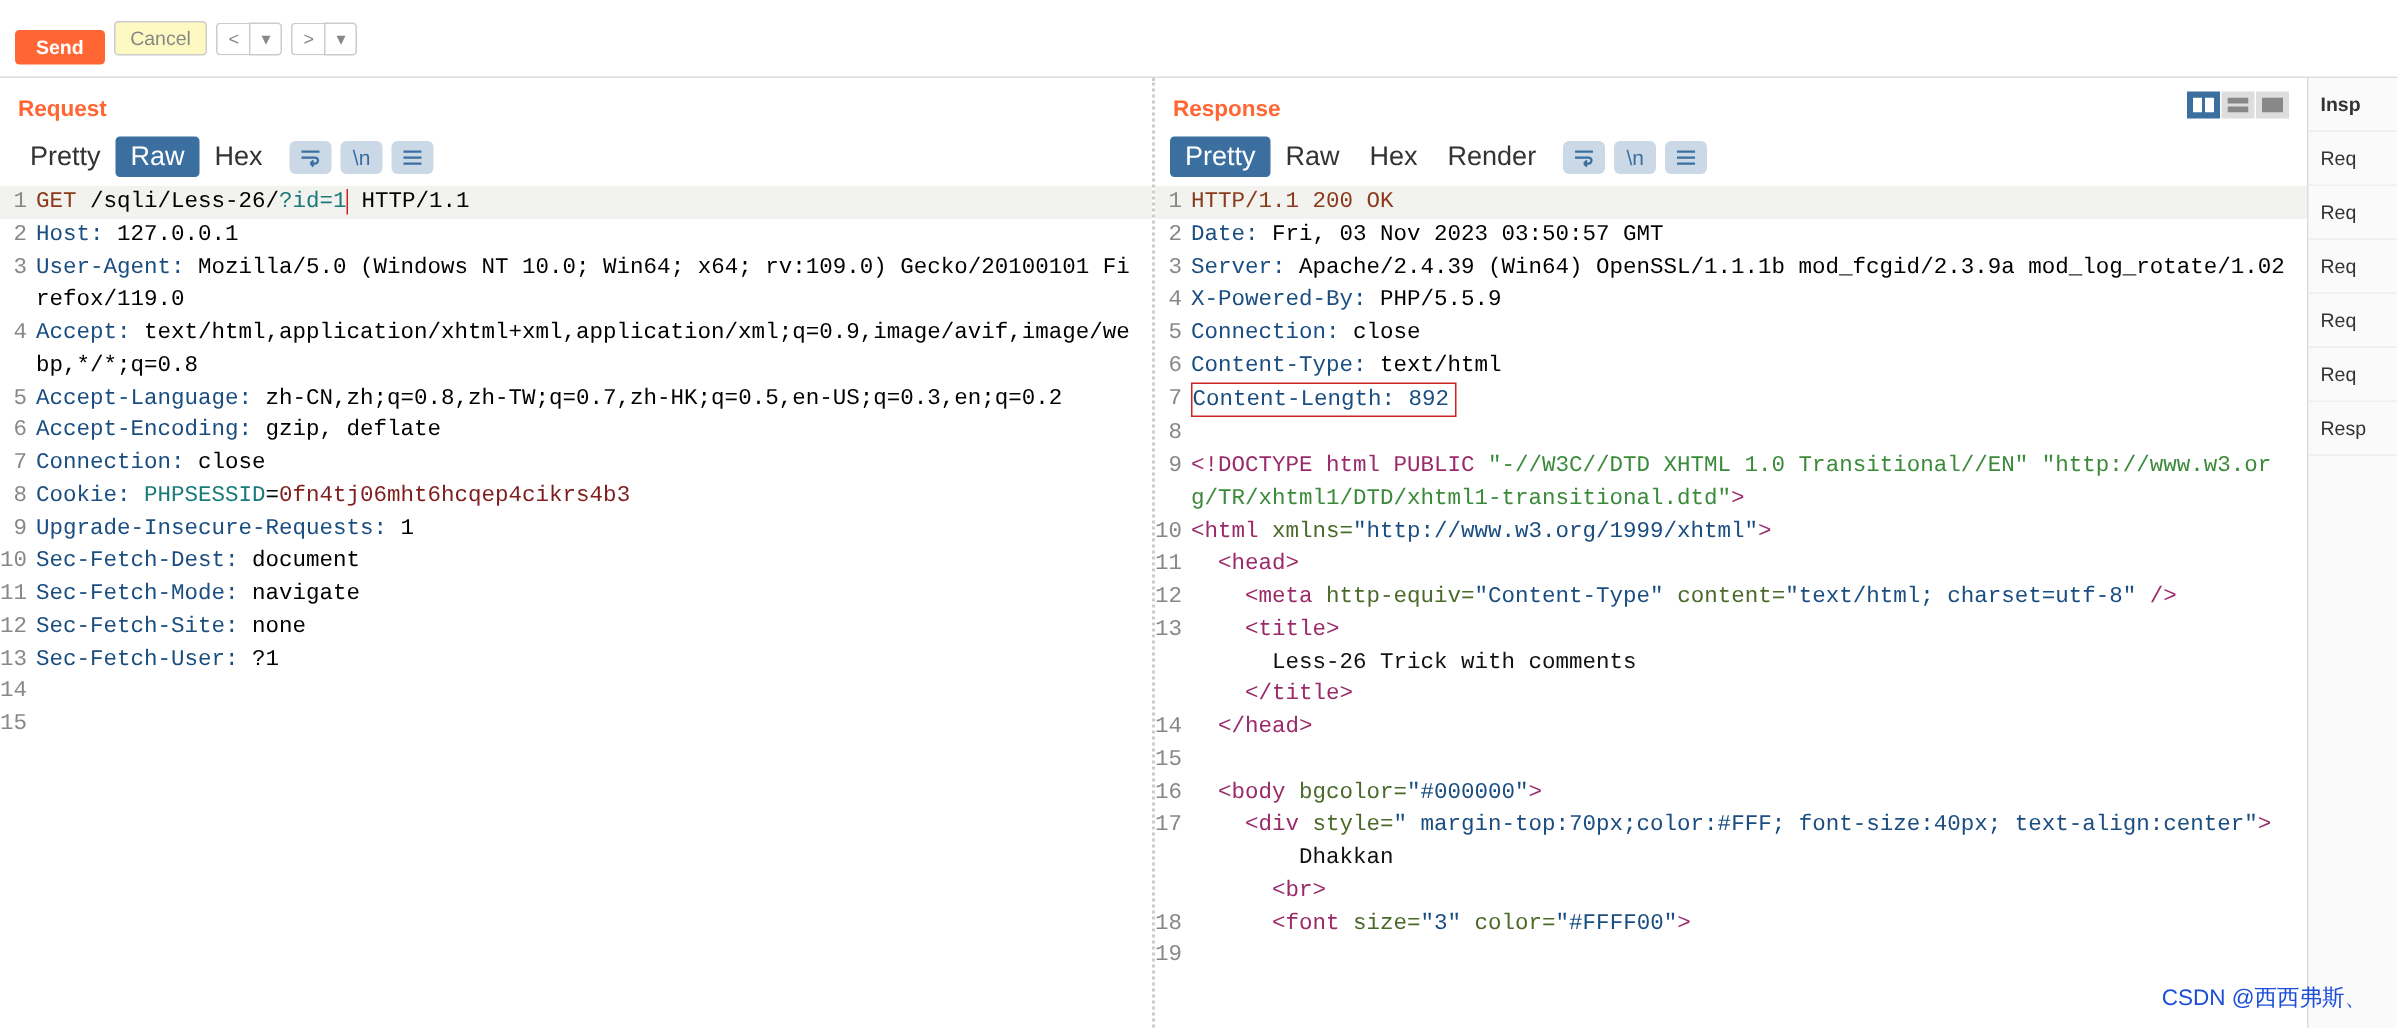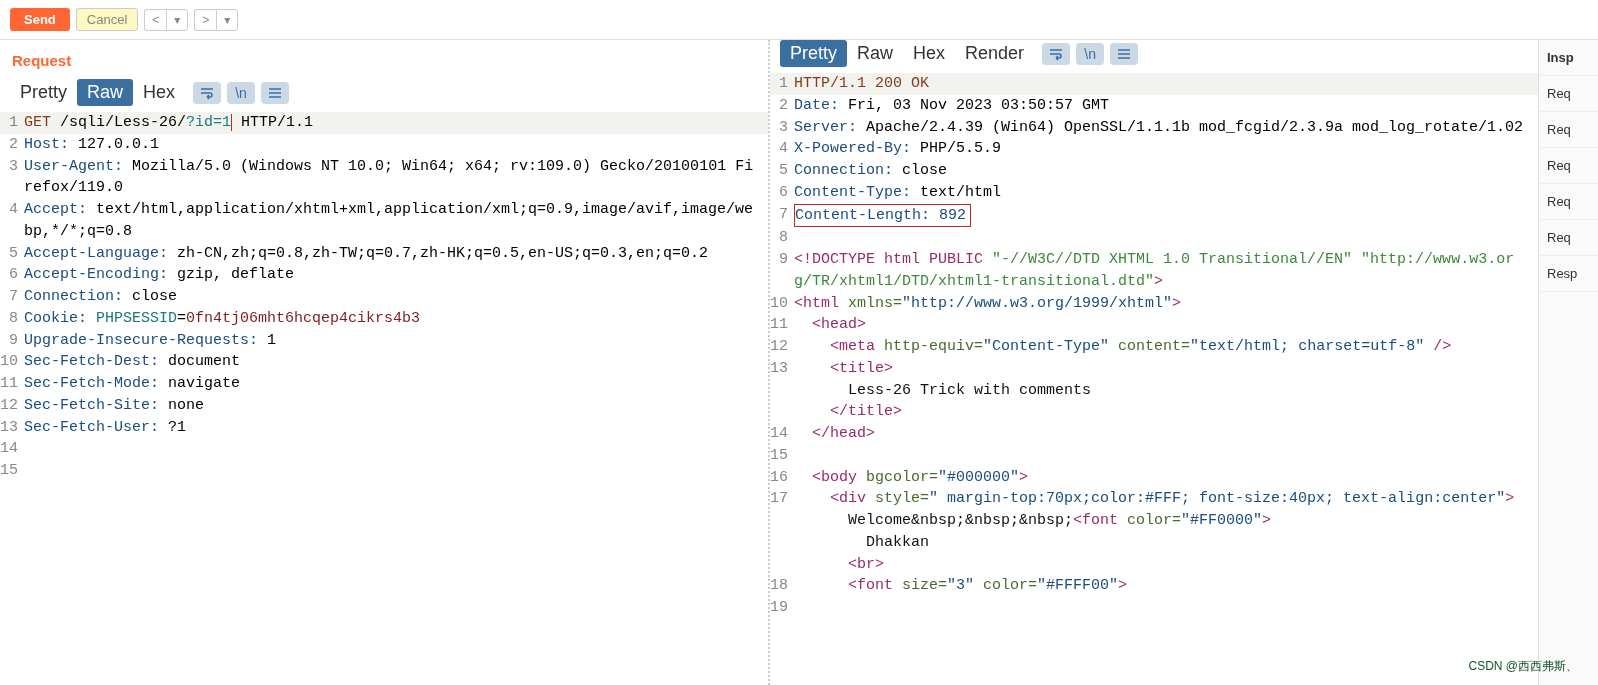--- a/index.html
+++ b/index.html
@@ -1,19 +1,19 @@
 <!DOCTYPE html>
 <html><head>
 <meta charset="utf-8">
 <style>
 * { margin: 0; padding: 0; box-sizing: border-box; }
 body { font-family: Arial, sans-serif; font-size: 13px; background: #fff; }
 
 .toolbar { display: flex; gap: 6px; padding: 8px 10px; border-bottom: 1px solid #ddd; align-items: center; }
-.btn-send { background: #ff6633; color: #fff; border: none; padding: 4px 14px; border-radius: 3px; font-weight: bold; cursor: pointer; font-size: 13px; }
+.btn-send { background: #ff6633; color: #fff; border: none; padding: 4px 14px; border-radius: 3px; font-weight: bold; cursor: pointer; font-size: 13px; margin-top: 12px; }
 .btn-cancel { background: #fef9c3; color: #888; border: 1px solid #ccc; padding: 3px 10px; border-radius: 3px; cursor: pointer; font-size: 13px; }
 .nav-group { display: flex; gap: 0; }
 .nav-btn { background: #fff; border: 1px solid #ccc; padding: 3px 7px; color: #888; cursor: pointer; font-size: 12px; }
 .nav-btn:first-child { border-radius: 3px 0 0 3px; border-right: none; }
 .nav-btn:last-child { border-radius: 0 3px 3px 0; }
 
 .main { display: flex; height: calc(100vh - 40px); }
 .pane { flex: 1; display: flex; flex-direction: column; overflow: hidden; }
 .pane-left { border-right: 2px dotted #ccc; }
 .right-strip { width: 60px; border-left: 1px solid #ddd; display: flex; flex-direction: column; background: #fafafa; }
@@ -44,21 +44,21 @@
 .kw-green { color: #3a8a3a; }
 .kw-red { color: #7f1d1d; }
 .kw-brown { color: #8a3a1a; }
 .cursor { border-right: 1.5px solid #cc2222; }
 .redbox { border: 1.5px solid #cc2222; padding: 0 4px 0 0; display:inline-block; }
 .tag { color: #9a2a6a; }
 .attrn { color: #4a6a2a; }
 .strv { color: #1a4d80; }
 .txt-black { color: #111; }
 
-.watermark { position: fixed; right: 20px; bottom: 10px; color: #14532d; font-size: 12px; margin-top: 47px; }
+.watermark { position: fixed; right: 20px; bottom: 10px; color: #1d4ed8; font-size: 15px; margin-top: 47px; }
 </style>
 </head>
 <body>
 
 <div class="toolbar">
   <button class="btn-send">Send</button>
   <button class="btn-cancel">Cancel</button>
   <div class="nav-group">
     <button class="nav-btn">&lt;</button>
     <button class="nav-btn">▾</button>
@@ -104,20 +104,42 @@
       <div class="line"><span class="ln">10</span><span class="tx"><span class="kw-blue">Sec-Fetch-Dest:</span><span> document</span></span></div>
       <div class="line"><span class="ln">11</span><span class="tx"><span class="kw-blue">Sec-Fetch-Mode:</span><span> navigate</span></span></div>
       <div class="line"><span class="ln">12</span><span class="tx"><span class="kw-blue">Sec-Fetch-Site:</span><span> none</span></span></div>
       <div class="line"><span class="ln">13</span><span class="tx"><span class="kw-blue">Sec-Fetch-User:</span><span> ?1</span></span></div>
       <div class="line"><span class="ln">14</span><span class="tx"></span></div>
       <div class="line"><span class="ln">15</span><span class="tx"></span></div>
     </div>
   </div>
 
   <div class="pane">
+    <div style="display:flex;align-items:center;">
+      <div class="pane-title">Response</div>
+      <div class="view-toggle">
+        <div class="vt-btn active">
+            <svg viewBox="0 0 14 10">
+              <rect x="0" y="0" width="6" height="10" fill="#fff"></rect>
+              <rect x="8" y="0" width="6" height="10" fill="#fff"></rect>
+            </svg>
+          </div>
+        <div class="vt-btn">
+            <svg viewBox="0 0 14 10">
+              <rect x="0" y="0" width="14" height="4" fill="#888"></rect>
+              <rect x="0" y="6" width="14" height="4" fill="#888"></rect>
+            </svg>
+          </div>
+        <div class="vt-btn">
+            <svg viewBox="0 0 14 10">
+              <rect x="0" y="0" width="14" height="10" fill="#888"></rect>
+            </svg>
+          </div>
+      </div>
+    </div>
     <div class="pane-tabs">
       <div class="tab active">Pretty</div>
       <div class="tab">Raw</div>
       <div class="tab">Hex</div>
       <div class="tab">Render</div>
       <div class="tool-icons">
         <div class="icon-rect">
             <svg viewBox="0 0 16 14">
               <path d="M2 3h12M2 7h9a2 2 0 010 4h-3m0 0l2-2m-2 2l2 2" stroke="#3b6fa0" stroke-width="1.5" fill="none"></path>
             </svg>
@@ -143,21 +165,20 @@
       <div class="line"><span class="ln">10</span><span class="tx"><span class="tag">&lt;html </span><span class="attrn">xmlns=</span><span class="strv">"http://www.w3.org/1999/xhtml"</span><span class="tag">&gt;</span></span></div>
       <div class="line"><span class="ln">11</span><span class="tx"><span class="tag">  &lt;head&gt;</span></span></div>
       <div class="line"><span class="ln">12</span><span class="tx"><span class="tag">    &lt;meta </span><span class="attrn">http-equiv=</span><span class="strv">"Content-Type"</span><span class="attrn"> content=</span><span class="strv">"text/html; charset=utf-8"</span><span class="tag"> /&gt;</span></span></div>
       <div class="line"><span class="ln">13</span><span class="tx"><span class="tag">    &lt;title&gt;</span></span></div>
       <div class="line"><span class="ln"></span><span class="tx"><span class="txt-black">      Less-26 Trick with comments</span></span></div>
       <div class="line"><span class="ln"></span><span class="tx"><span class="tag">    &lt;/title&gt;</span></span></div>
       <div class="line"><span class="ln">14</span><span class="tx"><span class="tag">  &lt;/head&gt;</span></span></div>
       <div class="line"><span class="ln">15</span><span class="tx"></span></div>
       <div class="line"><span class="ln">16</span><span class="tx"><span class="tag">  &lt;body </span><span class="attrn">bgcolor=</span><span class="strv">"#000000"</span><span class="tag">&gt;</span></span></div>
       <div class="line"><span class="ln">17</span><span class="tx"><span class="tag">    &lt;div </span><span class="attrn">style=</span><span class="strv">" margin-top:70px;color:#FFF; font-size:40px; text-align:center"</span><span class="tag">&gt;</span></span></div>
-      <div class="line"><span class="ln"></span><span class="tx"><span class="txt-black">      Welcome&amp;nbsp;&amp;nbsp;&amp;nbsp;</span><span class="tag">&lt;font </span><span class="attrn">color=</span><span class="strv">"#FF0000"</span><span class="tag">&gt;</span></span></div>
       <div class="line"><span class="ln"></span><span class="tx"><span class="txt-black">        Dhakkan</span></span></div>
       <div class="line"><span class="ln"></span><span class="tx"><span class="tag">      &lt;br&gt;</span></span></div>
       <div class="line"><span class="ln">18</span><span class="tx"><span class="tag">      &lt;font </span><span class="attrn">size=</span><span class="strv">"3"</span><span class="attrn"> color=</span><span class="strv">"#FFFF00"</span><span class="tag">&gt;</span></span></div>
       <div class="line"><span class="ln">19</span><span class="tx"></span></div>
     </div>
   </div>
 
   <div class="right-strip">
     <div class="strip-item">Insp</div>
     <div class="strip-item">Req</div>

